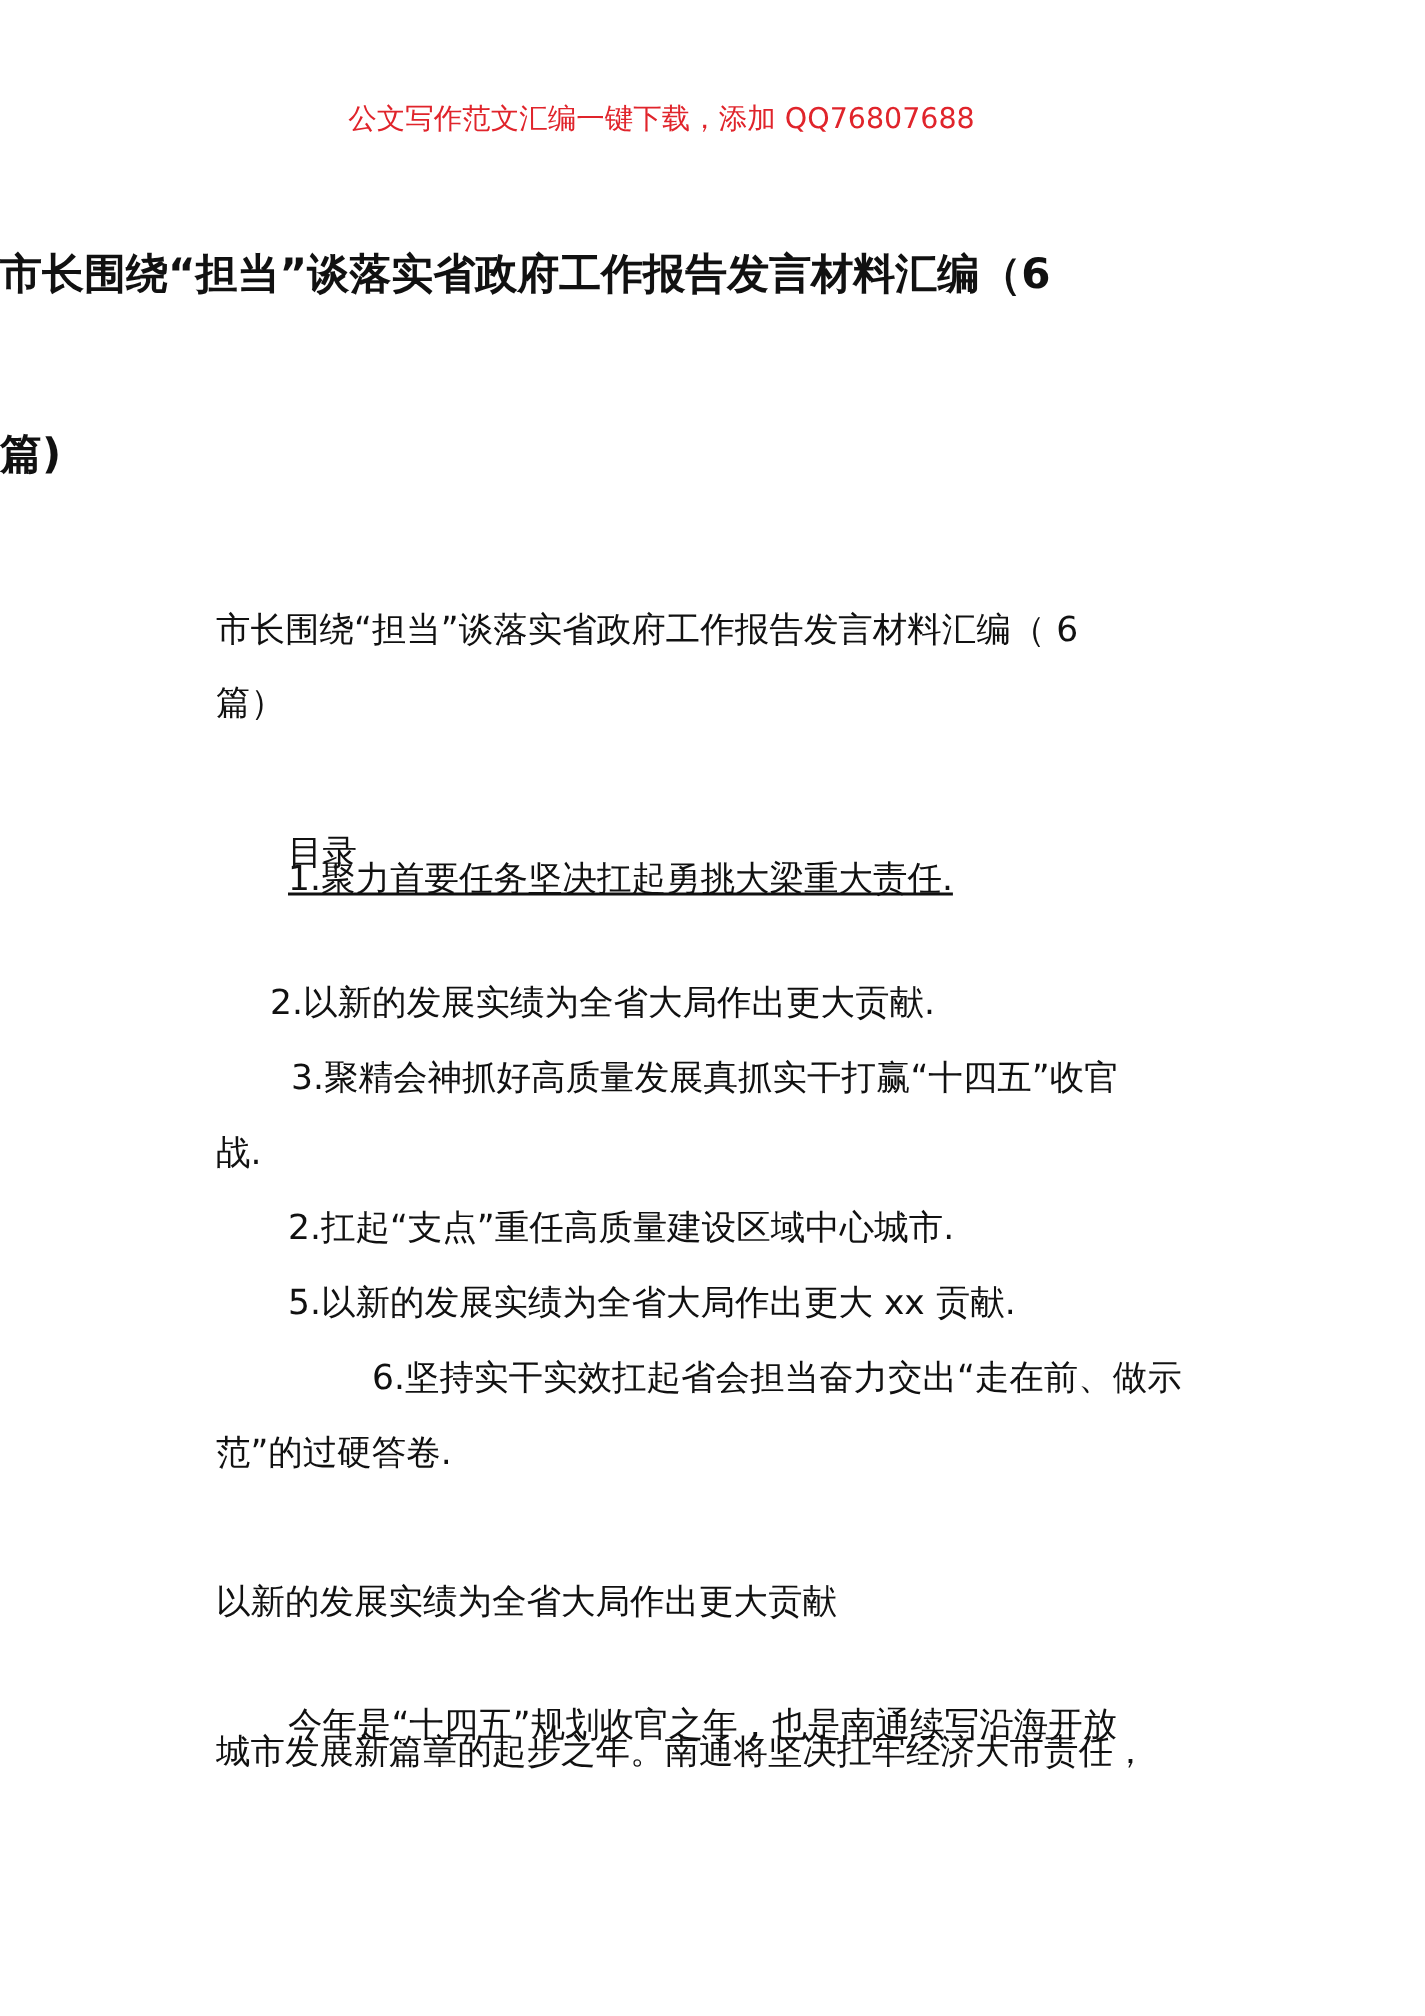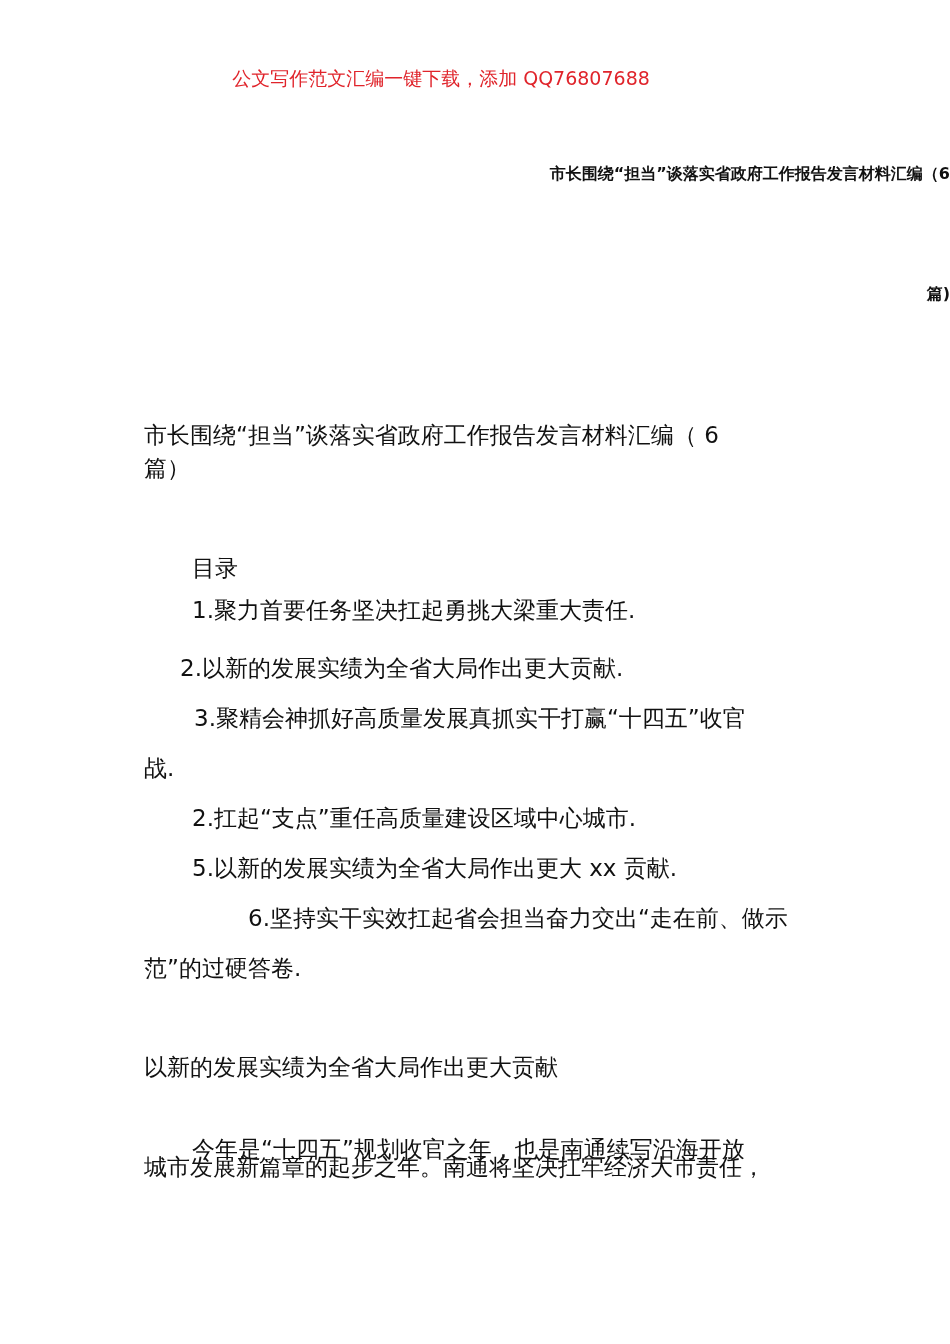--- a/index.html
+++ b/index.html
@@ -1,37 +1,37 @@
 <!DOCTYPE html>
 <html><head>
   <meta charset="utf-8">
   <style>
     html, body { margin: 0; padding: 0; background: #ffffff; }
     body { width: 950px; height: 1344px; position: relative; overflow: hidden;
            font-family: "DejaVu Sans", "Liberation Sans", sans-serif; color: #111; }
     .header { position: absolute; top: 66px; left: 0; width: 882px; text-align: center;
               font-size: 19px; color: #e0242b; letter-spacing: 0; }
-    .title-bold { position: absolute; left: 0; width: 950px; text-align: right;
-                  font-weight: bold; font-size: 16px; color: #111; }
+    .title-bold { position: absolute; left: 0; width: 950px; text-align: left;
+                  font-weight: bold; font-size: 28px; color: #111; }
     .line { position: absolute; font-size: 23px; white-space: nowrap; color: #111; }
   </style>
 </head>
 <body>
 
 <div class="header">公文写作范文汇编一键下载，添加 QQ76807688</div>
 
 <div class="title-bold" style="top:164px;">市长围绕“担当”谈落实省政府工作报告发言材料汇编（6</div>
 <div class="title-bold" style="top:284px;">篇)</div>
 
-<div class="line" style="top:420px; left:144px;">市长围绕“担当”谈落实省政府工作报告发言材料汇编（ 6</div>
+<div class="line" style="top:404px; left:144px;">市长围绕“担当”谈落实省政府工作报告发言材料汇编（ 6</div>
 <div class="line" style="top:453px; left:144px;">篇）</div>
 
 <div class="line" style="top:553px; left:192px;">目录</div>
 
-<div class="line" style="top:595px; left:192px;">1.聚力首要任务坚决扛起勇挑大梁重大责任.</div>
+<div class="line" style="top:570px; left:192px;text-decoration:underline;">1.聚力首要任务坚决扛起勇挑大梁重大责任.</div>
 <div class="line" style="top:653px; left:180px;">2.以新的发展实绩为全省大局作出更大贡献.</div>
 <div class="line" style="top:703px; left:194px;">3.聚精会神抓好高质量发展真抓实干打赢“十四五”收官</div>
 <div class="line" style="top:753px; left:144px;">战.</div>
 <div class="line" style="top:803px; left:192px;">2.扛起“支点”重任高质量建设区域中心城市.</div>
 <div class="line" style="top:853px; left:192px;">5.以新的发展实绩为全省大局作出更大 xx 贡献.</div>
 <div class="line" style="top:903px; left:204px;margin-left:44px;">6.坚持实干实效扛起省会担当奋力交出“走在前、做示</div>
 <div class="line" style="top:953px; left:144px;">范”的过硬答卷.</div>
 
 <div class="line" style="top:1052px; left:144px;">以新的发展实绩为全省大局作出更大贡献</div>
 <div class="line" style="top:1102px; left:192px;margin-top:32px;">今年是“十四五”规划收官之年，也是南通续写沿海开放</div>

